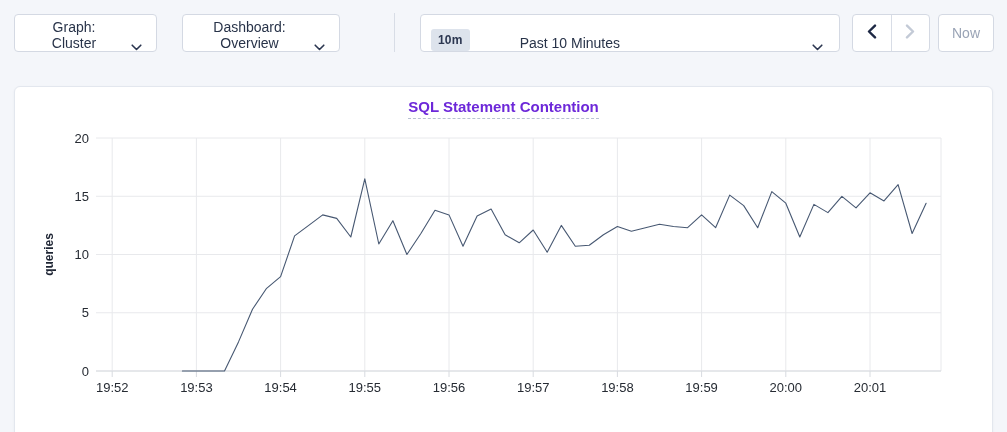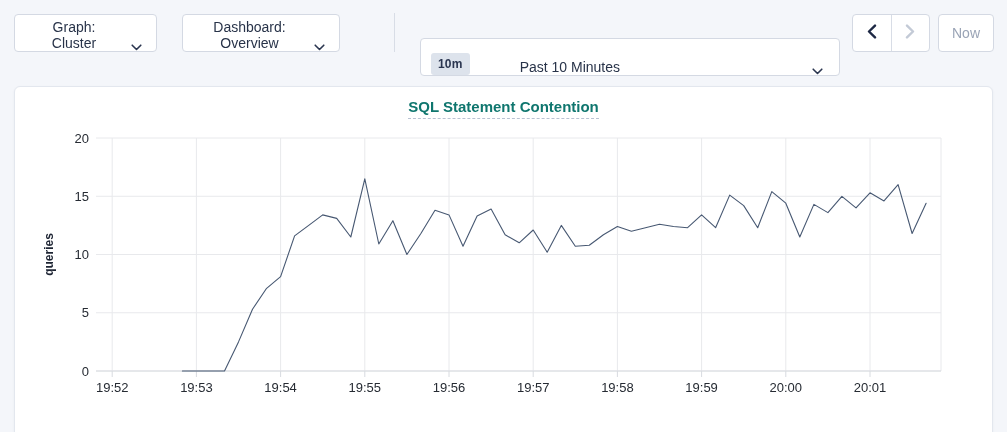--- a/index.html
+++ b/index.html
@@ -9,39 +9,39 @@
   .ctrl{position:absolute;top:14px;height:38px;box-sizing:border-box;
     background:#ffffff;border:1px solid #d4d9e3;border-radius:4px;
     display:flex;align-items:center;color:#283349;font-size:14px;
     cursor:pointer;padding:0 14px;}
   .dd{justify-content:space-between;gap:12px;align-items:flex-end;}
   .dd .chev{display:flex;align-items:center;color:#2b3650;margin-top:2px;}
   #graph-dd{left:14px;width:143px;}
   #dash-dd{left:182px;width:158px;}
   .vdivider{position:absolute;left:394px;top:13px;width:1px;height:39px;
     background:#d8dde6;}
-  #time-dd{left:420px;width:420px;padding:0 16px 0 10px;margin-top:24px;}
+  #time-dd{left:420px;width:420px;padding:0 16px 0 10px;}
   .time-badge{background:#dde3ec;color:#2b3650;font-weight:bold;font-size:12px;
     border-radius:3px;padding:4px 7px;margin-right:14px;letter-spacing:.2px;}
   #time-dd .lbl{flex:1;text-align:left;padding-left:24px;}
   .arrow-group{position:absolute;left:852px;top:14px;width:78px;height:38px;
     box-sizing:border-box;background:#fff;border:1px solid #d4d9e3;
     border-radius:4px;display:flex;}
   .arrow-btn{flex:1;display:flex;align-items:center;justify-content:center;
     cursor:pointer;}
   .arrow-btn.prev{color:#1d2844;border-right:1px solid #d8dde6;}
   .arrow-btn.next{color:#c3cad6;cursor:default;}
   #now-btn{left:938px;width:56px;justify-content:center;color:#9aa4b6;
     cursor:default;padding:12px;}
   
   .card{position:absolute;left:14px;top:86px;width:979px;height:354px;
     box-sizing:border-box;background:#ffffff;border:1px solid #e3e7ee;
     border-radius:6px;box-shadow:0 1px 3px rgba(44,59,93,.05);}
   .title-row{display:flex;justify-content:center;padding-top:11px;}
-  .chart-title{font-size:15px;font-weight:bold;color:#0f766e;
+  .chart-title{font-size:15px;font-weight:bold;color:#6d28d9;
     border-bottom:1px dashed #b9c2d2;padding-bottom:3px;cursor:help;}
   #chart-svg{position:absolute;left:0;top:24px;}
   #chart-svg text{font-family:"Liberation Sans",sans-serif;}
 </style>
 </head>
 <body>
 
 <div class="page">
 
   <div>

